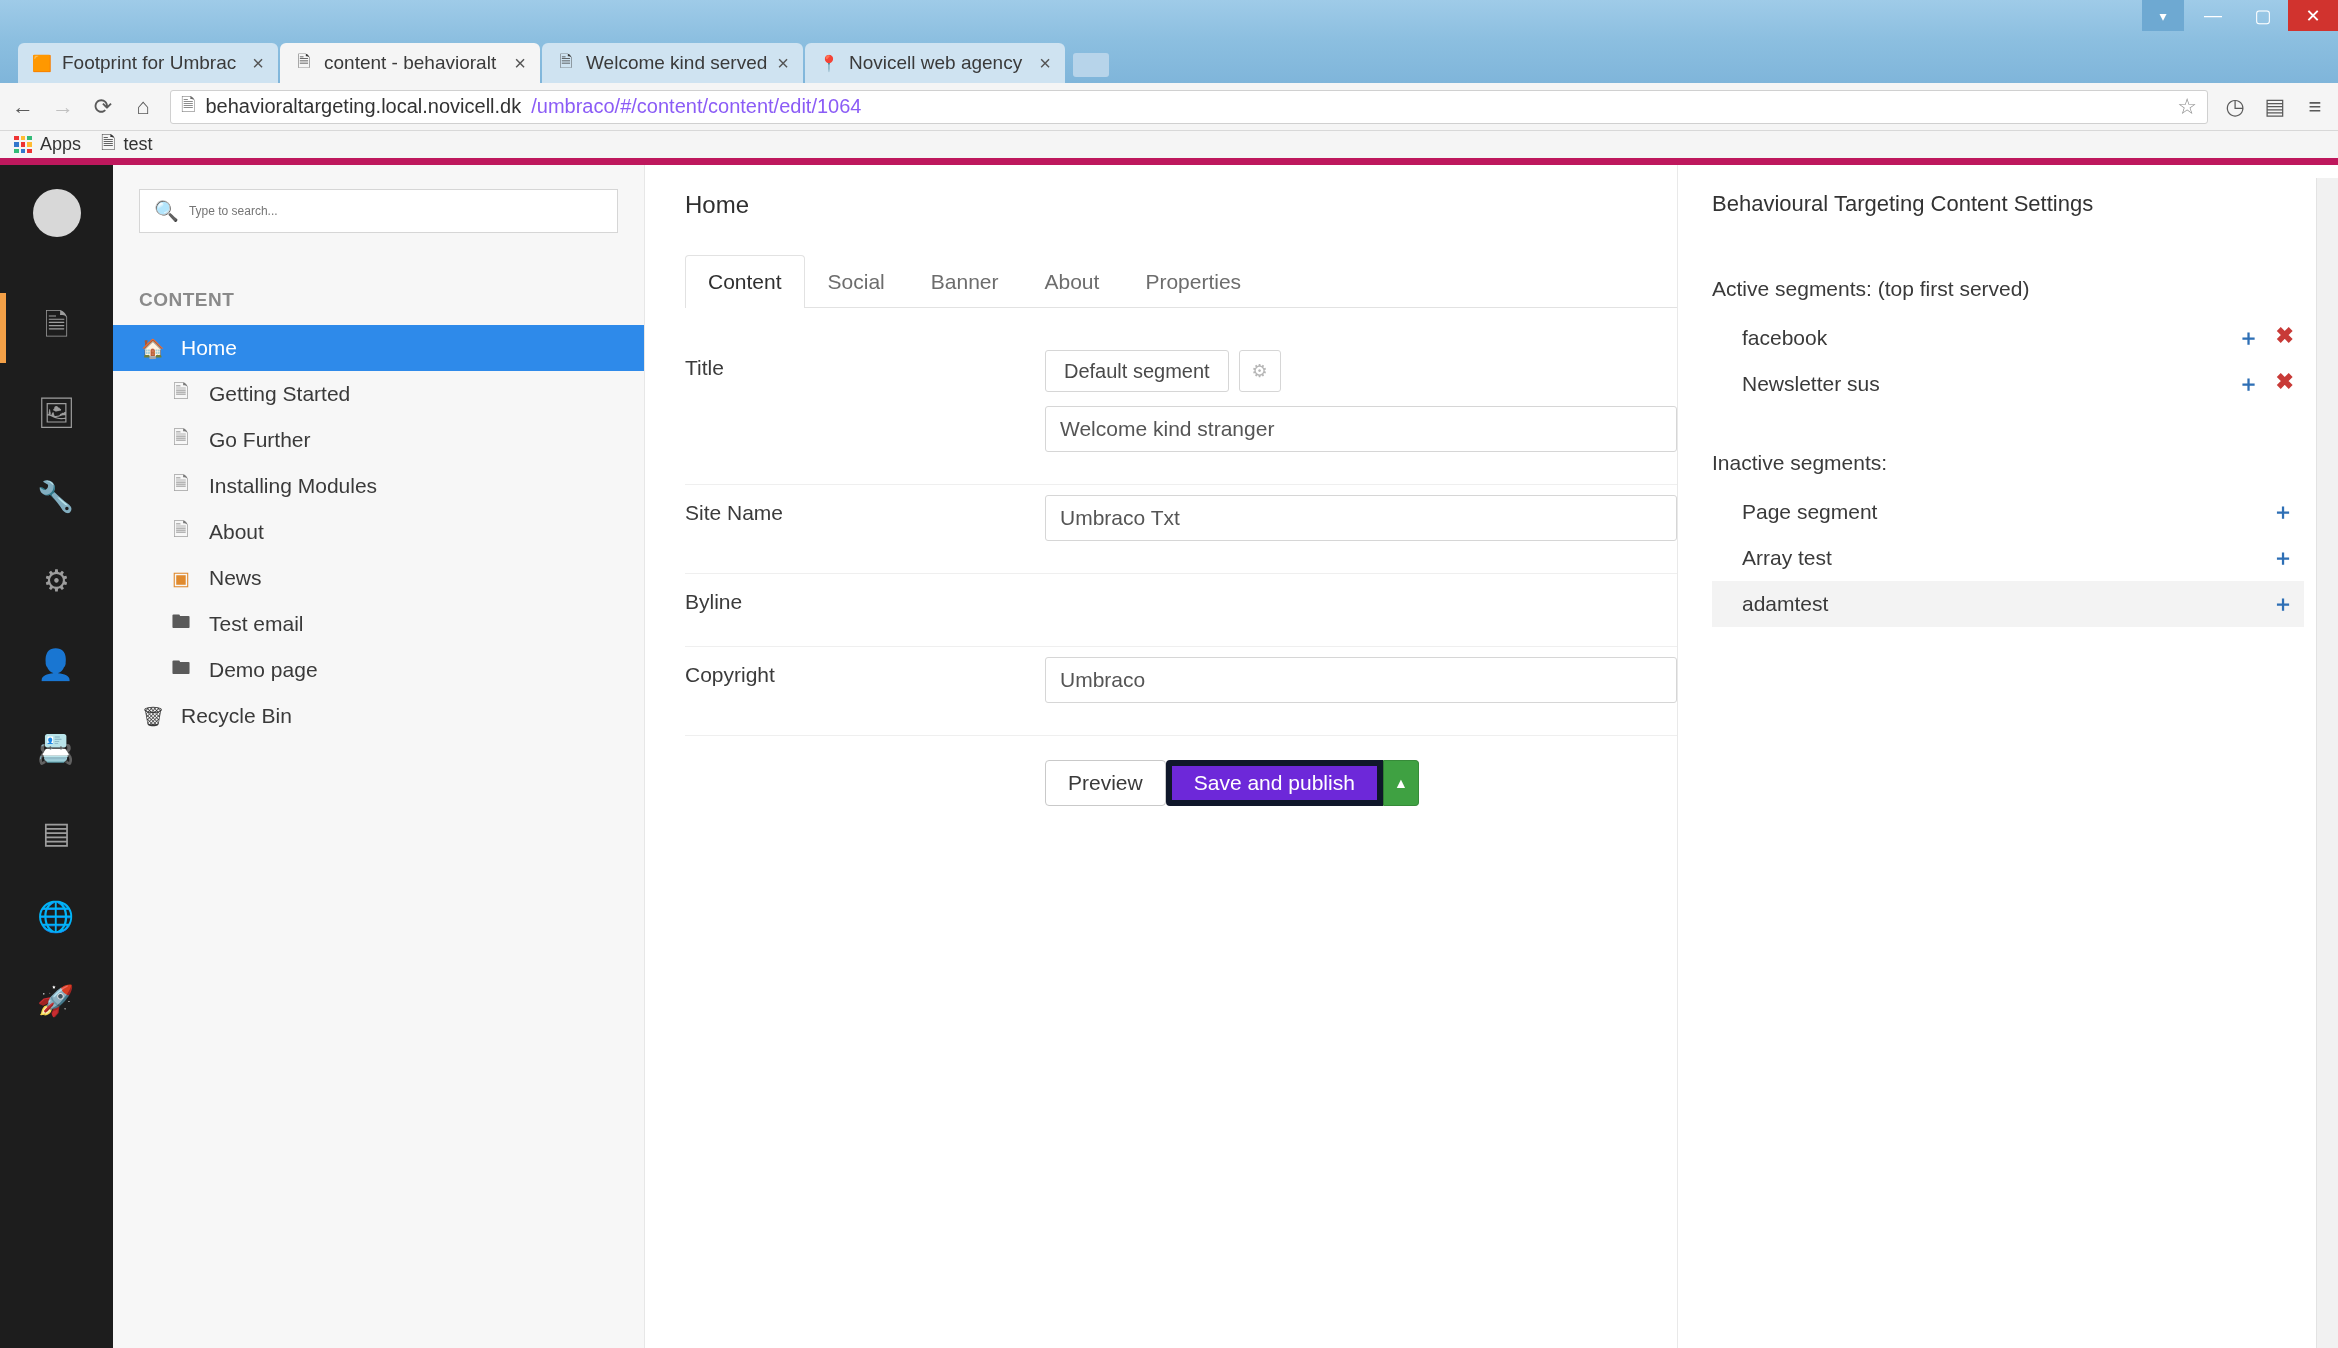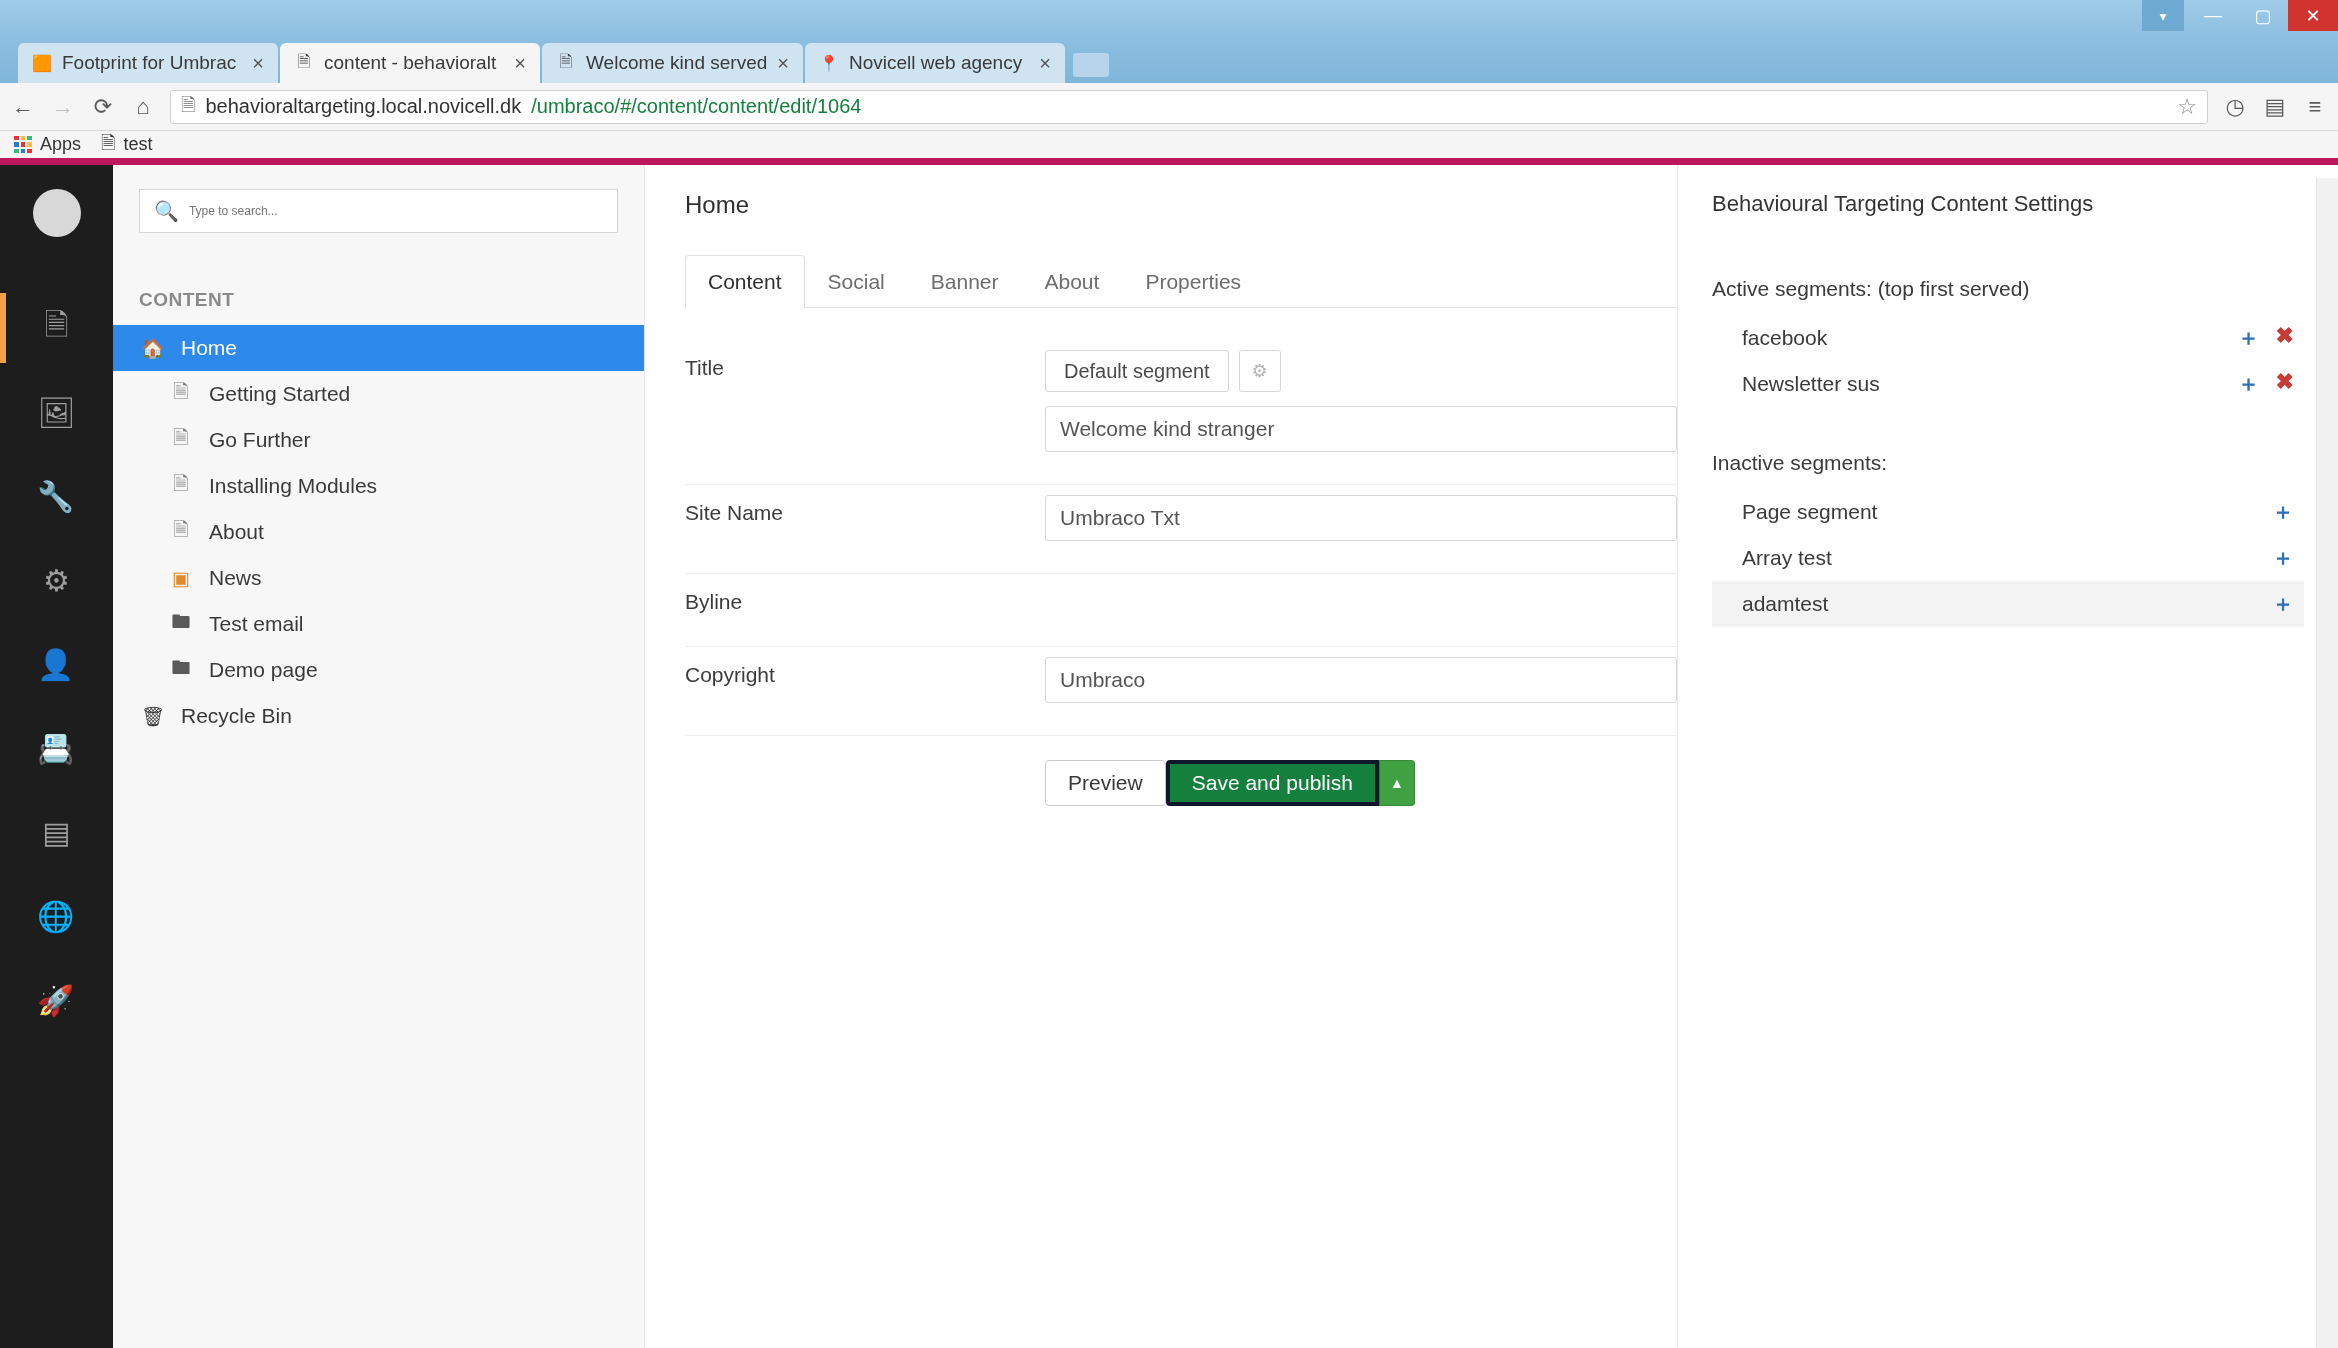--- a/index.html
+++ b/index.html
@@ -38,21 +38,21 @@
   height: 48px; background: #f5f5f5; border-bottom: 1px solid #d8d8d8;
   display: flex; align-items: center; padding: 0 10px; gap: 14px;
 }
 .nav-btn { width: 26px; height: 26px; display: flex; align-items: center; justify-content: center; color: #5a5a5a; font-size: 22px; }
 .nav-btn.disabled { color: #c0c0c0; }
 .omnibox {
   flex: 1; height: 34px; background: #fff; border: 1px solid #d0d0d0; border-radius: 3px;
   display: flex; align-items: center; padding: 0 10px; gap: 10px; color: #333; font-size: 20px;
 }
 .omnibox .doc-icon { color: #6b6b6b; font-size: 18px; }
-.omnibox .url-dim { color: #15803d; }
+.omnibox .url-dim { color: #8b5cf6; }
 .omnibox .star { margin-left: auto; color: #8a8a8a; font-size: 22px; }
 
 .bookmarks {
   height: 34px; background: #f5f5f5; border-bottom: 7px solid #be185d;
   display: flex; align-items: center; padding: 0 14px; gap: 20px; font-size: 18px; color: #333;
 }
 .bk-item { display: flex; align-items: center; gap: 8px; }
 .apps-icon {
   width: 18px; height: 18px; display: grid; grid-template-columns: repeat(3,1fr); grid-template-rows: repeat(3,1fr); gap: 2px;
 }
@@ -122,21 +122,21 @@
   width: 100%; height: 46px; border: 1px solid #d6d6d6; border-radius: 3px; padding: 0 14px;
   font-size: 21px; color: #555; background:#fff;
 }
 .actions { display: flex; gap: 0; padding-top: 24px; padding-left: 360px; }
 .btn {
   height: 46px; padding: 0 22px; border: 1px solid #c9c9c9; background: #fff; border-radius: 4px;
   font-size: 21px; color: #3a3a3a; display: flex; align-items: center;
 }
 .btn-split { display: flex; }
 .btn-primary {
-  height: 46px; padding: 11px 22px; background: #15803d; color: #fff; border: 4px solid #0f172a;
+  height: 46px; padding: 11px 22px; background: #6d28d9; color: #fff; border: 6px solid #0f172a;
   border-radius: 4px 0 0 4px; font-size: 21px; display:flex; align-items:center;
 }
 .btn-caret {
   width: 36px; height: 46px; background: #3fa142; border: 1px solid #368b39; border-left-color:#2f7c31;
   border-radius: 0 4px 4px 0; color: #fff; display:flex; align-items:center; justify-content:center; font-size:14px;
 }
 
 .sidepanel { width: 660px; padding: 26px 34px 4px; }
 .side-title { font-size: 22px; color: #333; margin-bottom: 60px; }
 .side-sub { font-size: 21px; color: #3a3a3a; margin-bottom: 14px; }

